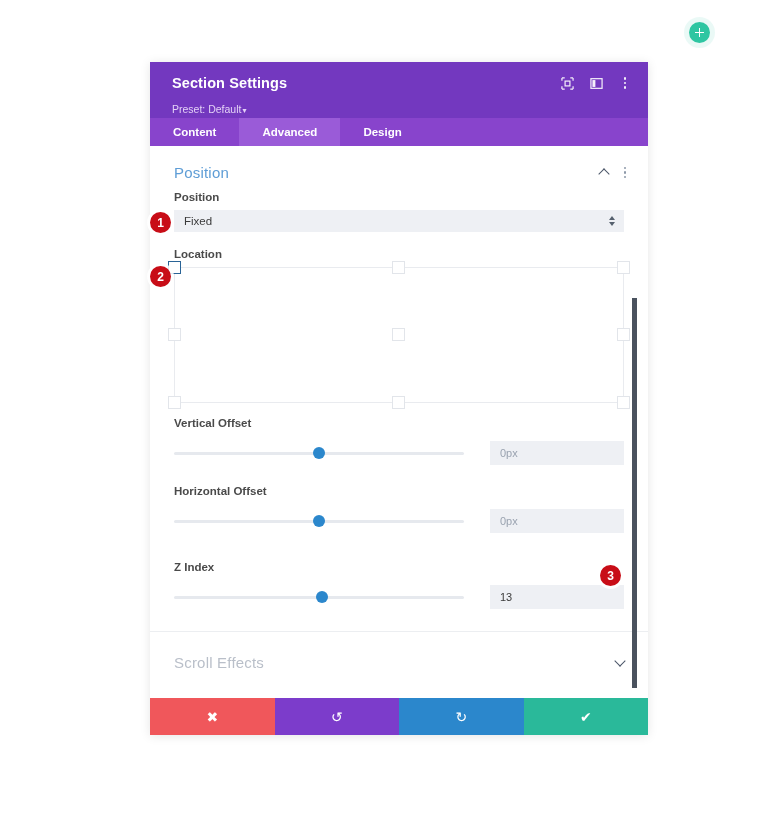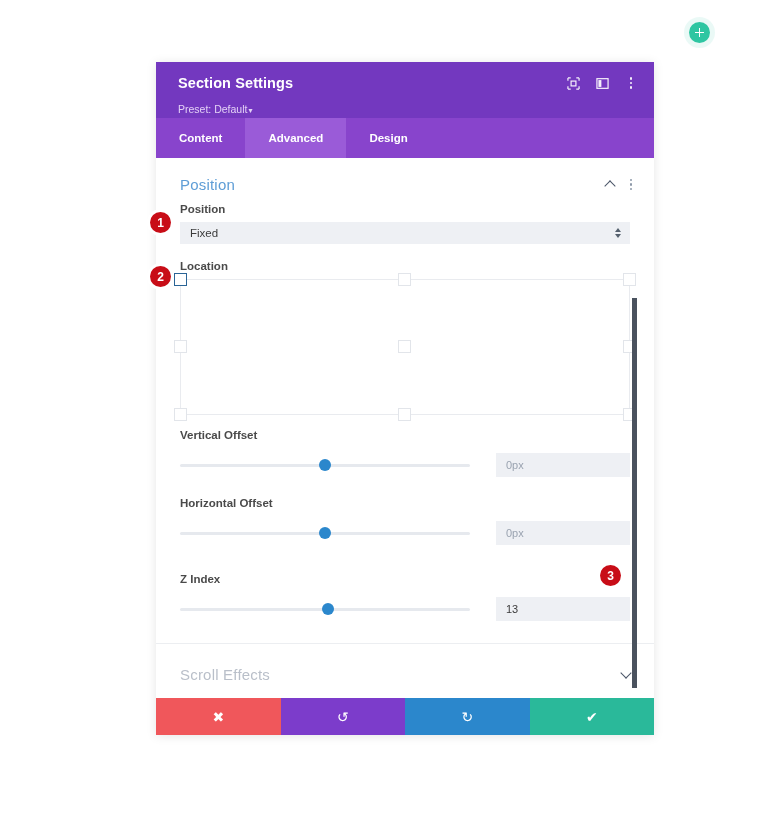--- a/index.html
+++ b/index.html
@@ -27,21 +27,21 @@
   }
   .add-fab .plus:before, .add-fab .plus:after {
     content: ""; position: absolute; background: #fff;
   }
   .add-fab .plus:before { left: 0; top: 3.6px; width: 9px; height: 1.8px; }
   .add-fab .plus:after  { top: 0; left: 3.6px; height: 9px; width: 1.8px; }
 
   
   .panel {
     position: absolute;
-    left: 156px; top: 62px;
+    left: 150px; top: 62px;
     width: 498px; height: 673px;
     background: #ffffff;
     box-shadow: 0 1px 10px rgba(0,0,0,0.10);
     display: flex; flex-direction: column;
     overflow: visible;
   }
 
   
   .panel-head {
     background: #7338bf;
@@ -71,21 +71,21 @@
     display: flex; align-items: center; justify-content: center;
     cursor: pointer; opacity: .92;
   }
   .kebab { display: flex; flex-direction: column; gap: 2px; align-items: center; }
   .kebab i { width: 2.4px; height: 2.4px; background: #fff; border-radius: 50%; display:block;}
 
   
   .tabs {
     background: #8844cc;
     display: flex;
-    height: 40px;
+    height: 28px;
   }
   .tab {
     color: #ffffff;
     font-size: 11.5px;
     font-weight: bold;
     padding: 0 23px;
     display: flex; align-items: center; justify-content: center;
     cursor: pointer;
     min-width: 84px;
   }

